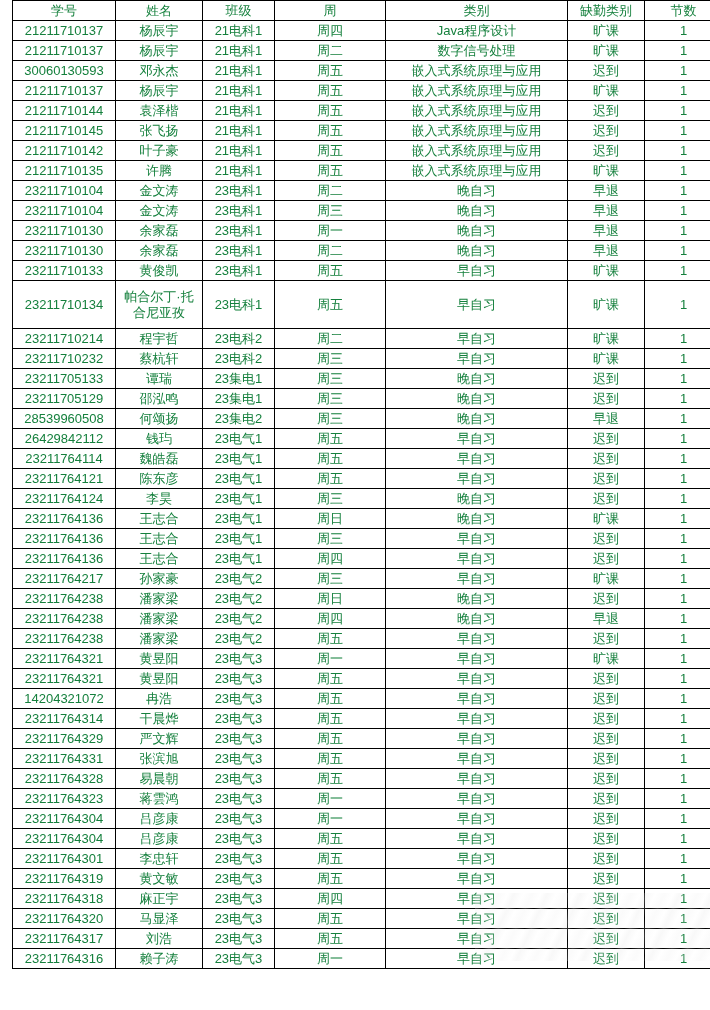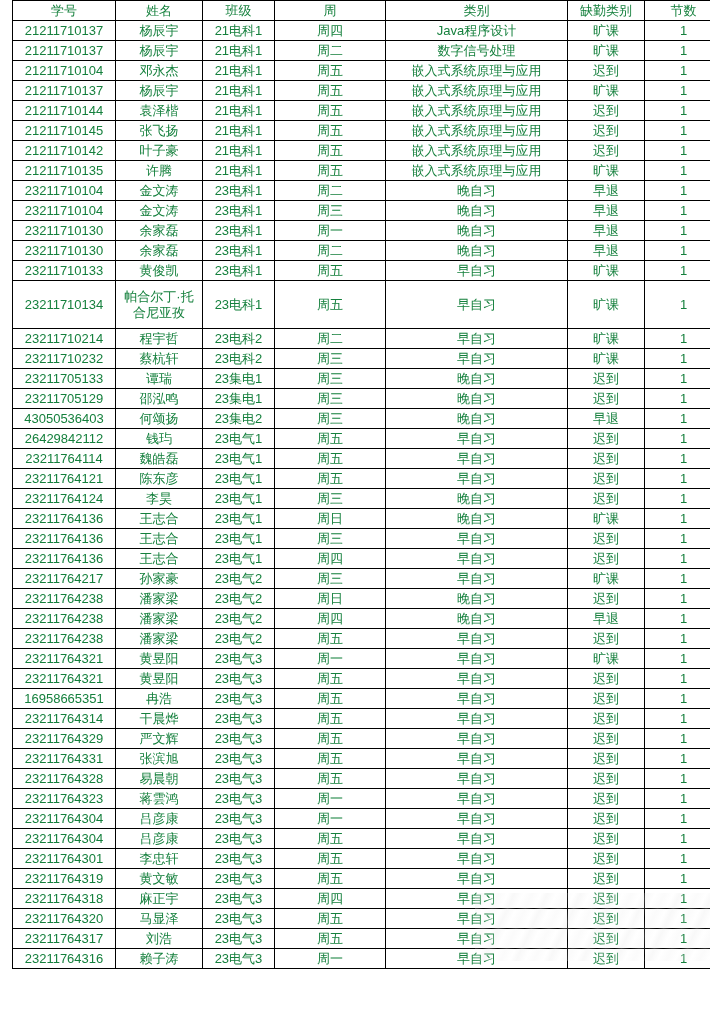--- a/index.html
+++ b/index.html
@@ -97,21 +97,21 @@
         <tr>
           <td>21211710137</td>
           <td>杨辰宇</td>
           <td>21电科1</td>
           <td>周二</td>
           <td>数字信号处理</td>
           <td>旷课</td>
           <td>1</td>
         </tr>
         <tr>
-          <td>21211710104</td>
+          <td>30060130593</td>
           <td>邓永杰</td>
           <td>21电科1</td>
           <td>周五</td>
           <td>嵌入式系统原理与应用</td>
           <td>迟到</td>
           <td>1</td>
         </tr>
         <tr>
           <td>21211710137</td>
           <td>杨辰宇</td>
@@ -241,21 +241,21 @@
         <tr>
           <td>23211705129</td>
           <td>邵泓鸣</td>
           <td>23集电1</td>
           <td>周三</td>
           <td>晚自习</td>
           <td>迟到</td>
           <td>1</td>
         </tr>
         <tr>
-          <td>43050536403</td>
+          <td>28539960508</td>
           <td>何颂扬</td>
           <td>23集电2</td>
           <td>周三</td>
           <td>晚自习</td>
           <td>早退</td>
           <td>1</td>
         </tr>
         <tr>
           <td>26429842112</td>
           <td>钱玙</td>
@@ -367,21 +367,21 @@
         <tr>
           <td>23211764321</td>
           <td>黄昱阳</td>
           <td>23电气3</td>
           <td>周五</td>
           <td>早自习</td>
           <td>迟到</td>
           <td>1</td>
         </tr>
         <tr>
-          <td>16958665351</td>
+          <td>14204321072</td>
           <td>冉浩</td>
           <td>23电气3</td>
           <td>周五</td>
           <td>早自习</td>
           <td>迟到</td>
           <td>1</td>
         </tr>
         <tr>
           <td>23211764314</td>
           <td>干晨烨</td>

